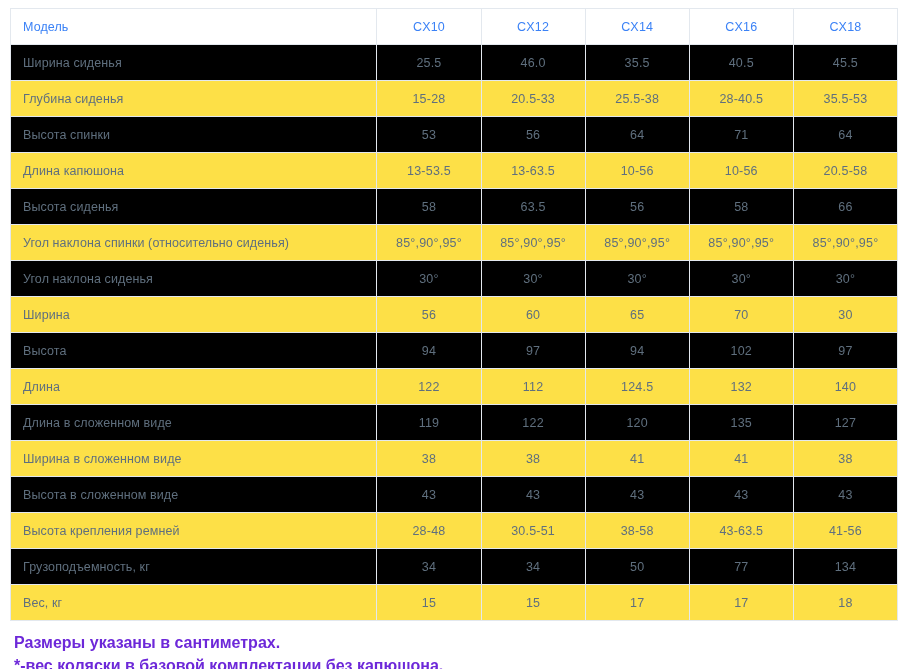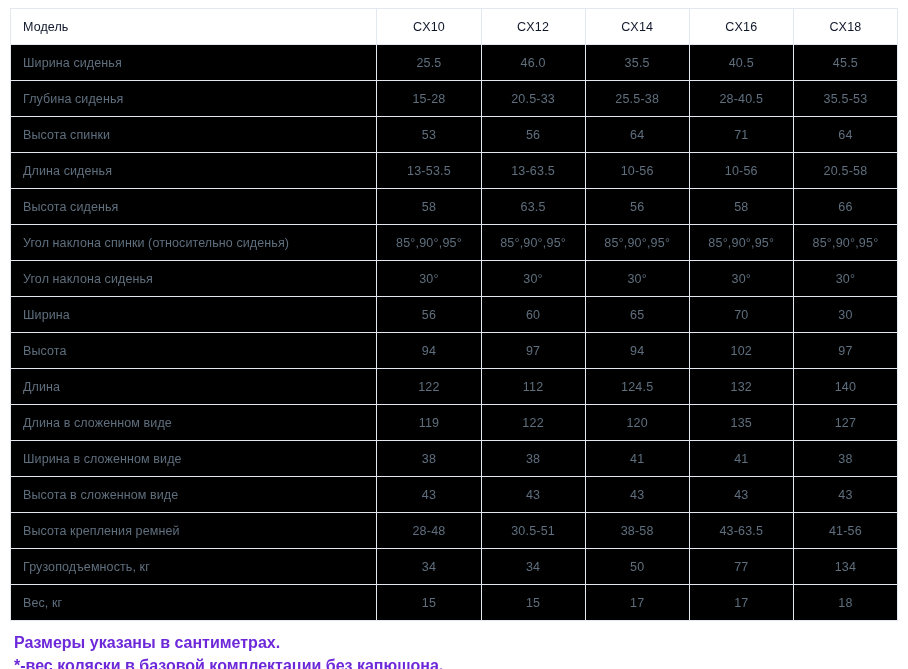--- a/index.html
+++ b/index.html
@@ -38,24 +38,24 @@
   table.spec-table col.c-val { width: 104px; }
   .row-label {
     text-align: left;
     letter-spacing: 0.1px;
   }
   .row-val {
     text-align: center;
     letter-spacing: 0.2px;
   }
   tr.even td { background: #000000; }
-  tr.odd td { background: #000000; margin-left: 20px; }
+  tr.odd td { background: #fde047; margin-left: 20px; }
   tr.head td { background: #ffffff; }
   tr.head td.row-label, tr.head td.row-val {
-    color: #0f172a;
+    color: #3b82f6;
   }
   .notes {
     margin-top: 10px;
     padding-left: 4px;
     font-size: 16px;
     color: #6d28d9;
     line-height: 1.45;
     font-weight: bold;
   }
   .notes div { white-space: nowrap; }
@@ -101,21 +101,21 @@
         </tr>
         <tr class="even">
           <td class="row-label">Высота спинки</td>
           <td class="row-val">53</td>
           <td class="row-val">56</td>
           <td class="row-val">64</td>
           <td class="row-val">71</td>
           <td class="row-val">64</td>
         </tr>
         <tr class="odd">
-          <td class="row-label">Длина сиденья</td>
+          <td class="row-label">Длина капюшона</td>
           <td class="row-val">13-53.5</td>
           <td class="row-val">13-63.5</td>
           <td class="row-val">10-56</td>
           <td class="row-val">10-56</td>
           <td class="row-val">20.5-58</td>
         </tr>
         <tr class="even">
           <td class="row-label">Высота сиденья</td>
           <td class="row-val">58</td>
           <td class="row-val">63.5</td>

